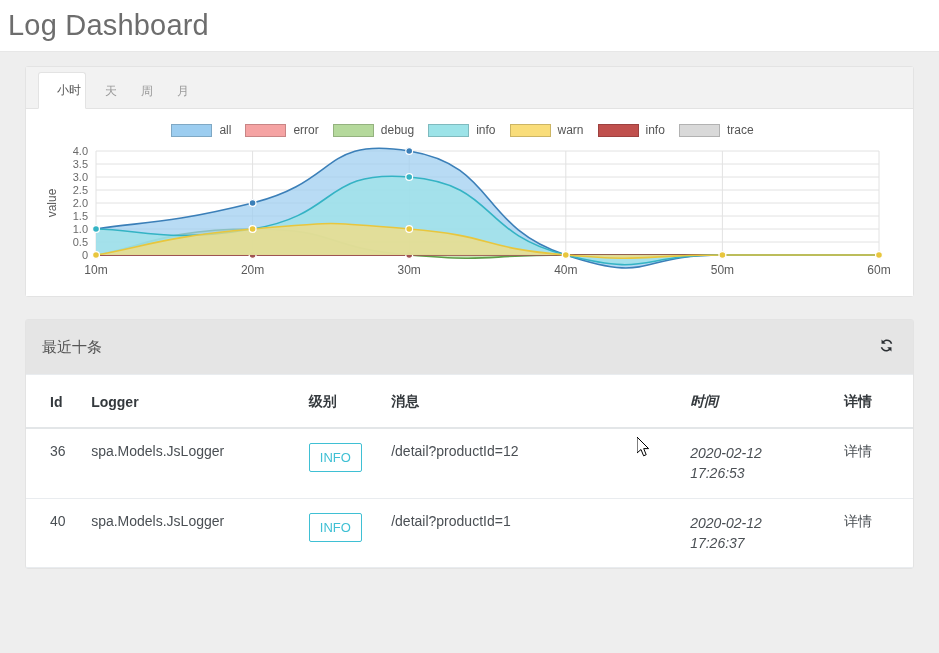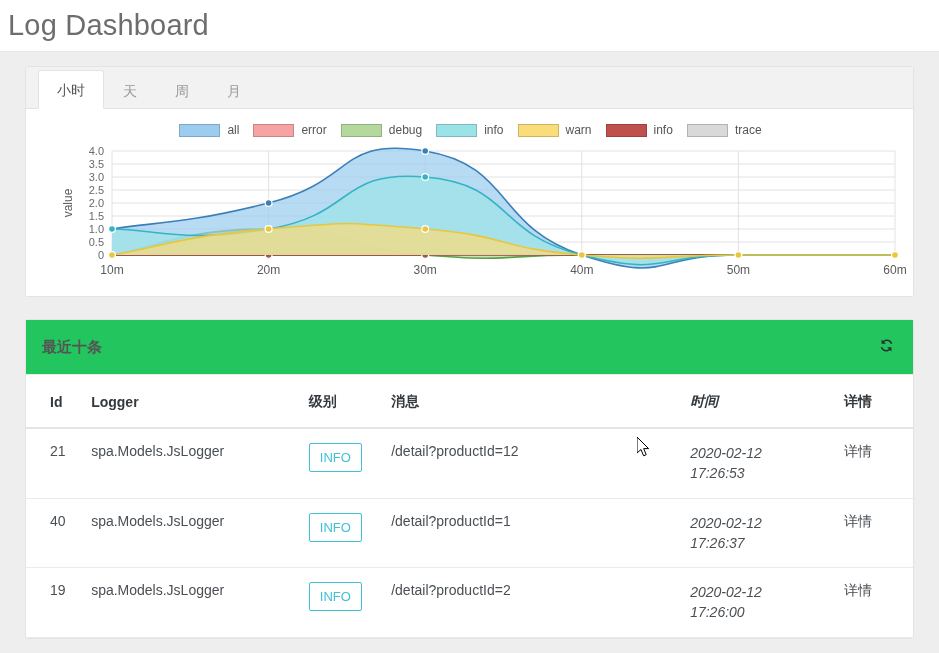--- a/index.html
+++ b/index.html
@@ -44,39 +44,39 @@
   .tabs-card { border-radius: 3px; }
   .tab-bar {
     display: flex;
     background: #f2f2f2;
     border-bottom: 1px solid #e3e3e3;
     padding-left: 12px;
     height: 42px;
     align-items: flex-end;
   }
   .tab {
-    padding: 10px 18px 9px 18px;
-    font-size: 14px;
+    padding: 10px 4px 9px 18px;
+    font-size: 12px;
     color: #9a9a9a;
     cursor: pointer;
     line-height: 1.3;
     border: 1px solid transparent;
     border-bottom: none;
     margin-bottom: -1px;
     background: transparent;
   }
   .tab.active {
     background: #ffffff;
     color: #555555;
     border-color: #e3e3e3;
     border-bottom: 1px solid #ffffff;
     border-top-left-radius: 3px;
     border-top-right-radius: 3px;
   }
-  .chart-body { background:#fff; padding: 10px 16px 12px 32px; height: 187px; }
+  .chart-body { background:#fff; padding: 10px 16px 12px 16px; height: 187px; }
 
   
   .chart-wrap { position: relative; width: 100%; height: 165px; }
   .legend {
     display: flex;
     justify-content: center;
     align-items: center;
     gap: 0px;
     height: 22px;
     margin-bottom: 2px;
@@ -87,28 +87,27 @@
     border: 1px solid rgba(0,0,0,0.18);
     margin-right: 7px;
   }
   .legend-label { font-size: 12px; color: #555; }
 
   svg.chart { display:block; }
 
   
   .list-card { margin-top: 22px; }
   .card-header {
-    background: #22c55e;
+    background: #e5e5e5;
     border-bottom: 1px solid #e9ecef;
     padding: 14px 16px;
     display: flex;
     align-items: center;
     justify-content: space-between;
     height: 55px;
-    font-weight: bold;
   }
   .card-header-title { font-size: 15px; color: #555; }
   .refresh-btn {
     border: none; background: transparent; cursor: pointer;
     color: #333; padding: 2px; display:flex; align-items:center;
   }
 
   
   table.log-table { width: 100%; border-collapse: collapse; }
   table.log-table th {
@@ -313,21 +312,21 @@
             <th class="col-id">Id</th>
             <th class="col-logger">Logger</th>
             <th class="col-level">级别</th>
             <th class="col-msg">消息</th>
             <th class="col-time">时间</th>
             <th class="col-detail">详情</th>
           </tr>
         </thead>
         <tbody>
           <tr>
-            <td class="col-id">21</td>
+            <td class="col-id">36</td>
             <td class="col-logger">spa.Models.JsLogger</td>
             <td class="col-level">
               <span class="badge-info">INFO</span>
             </td>
             <td class="col-msg">/detail?productId=12</td>
             <td class="col-time">
               <div class="time-cell">2020-02-12</div>
               <div class="time-cell">17:26:53</div>
             </td>
             <td class="col-detail">
@@ -342,35 +341,20 @@
             </td>
             <td class="col-msg">/detail?productId=1</td>
             <td class="col-time">
               <div class="time-cell">2020-02-12</div>
               <div class="time-cell">17:26:37</div>
             </td>
             <td class="col-detail">
               <span class="detail-link">详情</span>
             </td>
           </tr>
-          <tr>
-            <td class="col-id">19</td>
-            <td class="col-logger">spa.Models.JsLogger</td>
-            <td class="col-level">
-              <span class="badge-info">INFO</span>
-            </td>
-            <td class="col-msg">/detail?productId=2</td>
-            <td class="col-time">
-              <div class="time-cell">2020-02-12</div>
-              <div class="time-cell">17:26:00</div>
-            </td>
-            <td class="col-detail">
-              <span class="detail-link">详情</span>
-            </td>
-          </tr>
         </tbody>
       </table>
     </div>
   </div>
 
   <div class="cursor" id="cursor" style="left: 637px; top: 437px;">
     <svg width="14" height="21" viewBox="0 0 14 21">
       <polygon points="0,0 0,16 4,12.5 6.6,18.8 9.2,17.7 6.7,11.6 11.6,11.6" fill="#ffffff" stroke="#000000" stroke-width="1"></polygon>
     </svg>
   </div>

